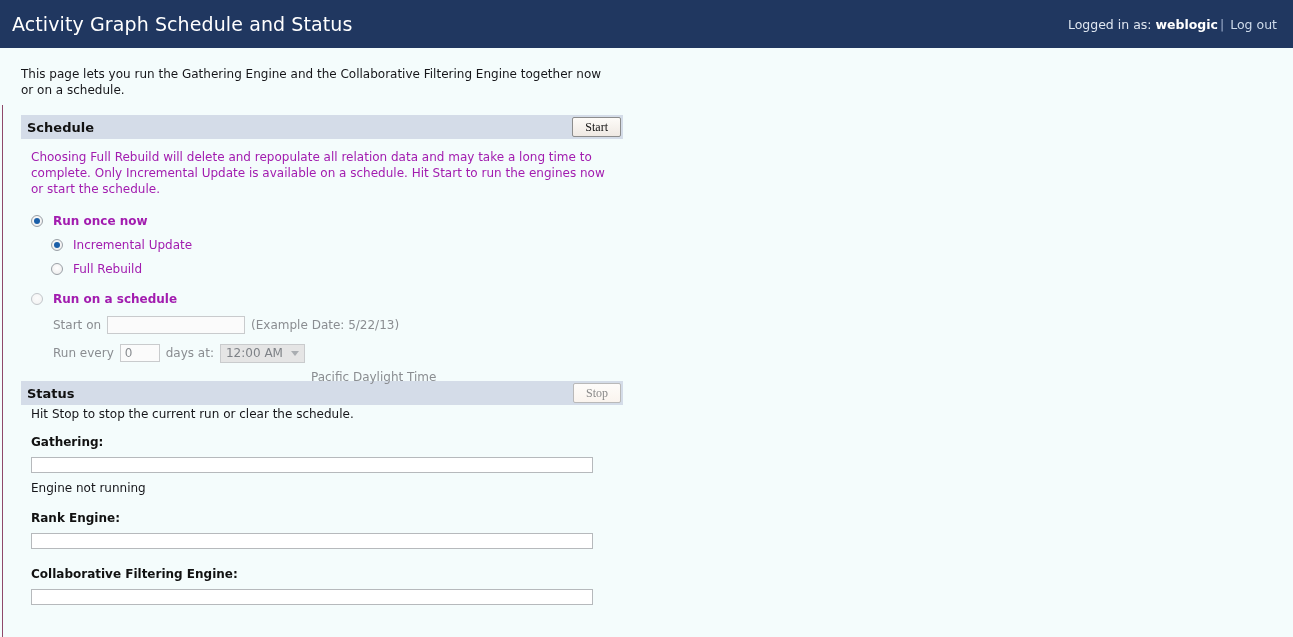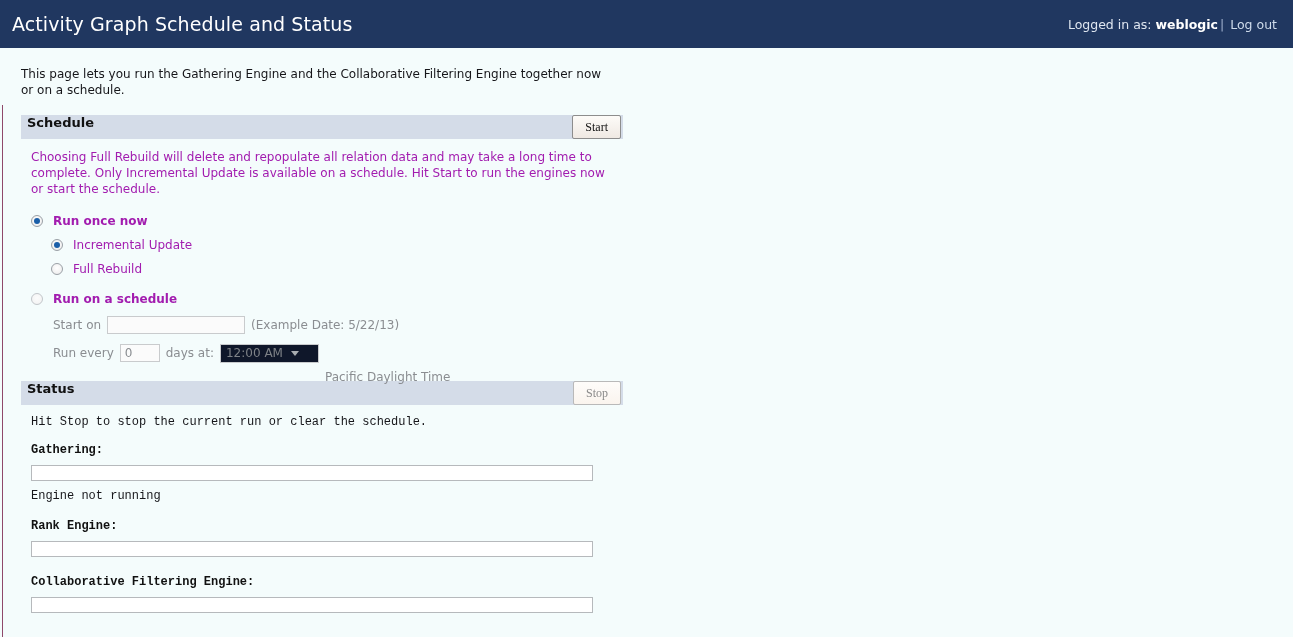--- a/index.html
+++ b/index.html
@@ -84,20 +84,21 @@
     font-size: 12px;
     color: #16161a;
   }
 
   
   .section-bar {
     margin-top: 17px;
     height: 24px;
     background: #d4dce8;
     display: flex;
+    align-items: center;
     justify-content: space-between;
     padding: 0 2px 0 6px;
     box-sizing: border-box;
     width: 602px;
   }
   .section-bar .title {
     font-weight: bold;
     font-size: 13px;
     color: #111;
   }
@@ -193,43 +194,43 @@
     padding: 0 4px;
     outline: none;
   }
   .input-starton { width: 138px; }
   .input-days { width: 40px; }
   .hint { margin-left: 6px; color: #8a8d91; white-space: nowrap; }
   .select-wrap {
     display: inline-flex;
     align-items: center;
     border: 1px solid #c9cbcd;
-    background: #0f172a;
+    background: #e5e5e5;
     height: 19px;
     box-sizing: border-box;
-    padding: 0 17px 0 5px;
+    padding: 0 3px 0 5px;
     margin: 0 6px 0 0;
   }
   .select-value {
     font-size: 12px;
     color: #7e8287;
     margin-right: 8px;
     white-space: nowrap;
   }
   .caret {
     width: 0; height: 0;
     border-left: 4px solid transparent;
     border-right: 4px solid transparent;
     border-top: 5px solid #a9adb1;
     margin-right: 2px;
   }
   .tz { color: #8a8d91; white-space: nowrap; margin-top: 48px; }
 
   
-  .status-body { padding: 10px 0 0 10px; font-family: Liberation Mono, monospace; }
+  .status-body { padding: 2px 0 0 10px; }
   .status-note {
     font-size: 12px;
     color: #16161a;
     margin-bottom: 14px;
   }
   .engine-label {
     font-weight: bold;
     font-size: 12px;
     color: #111;
     margin-bottom: 8px;

